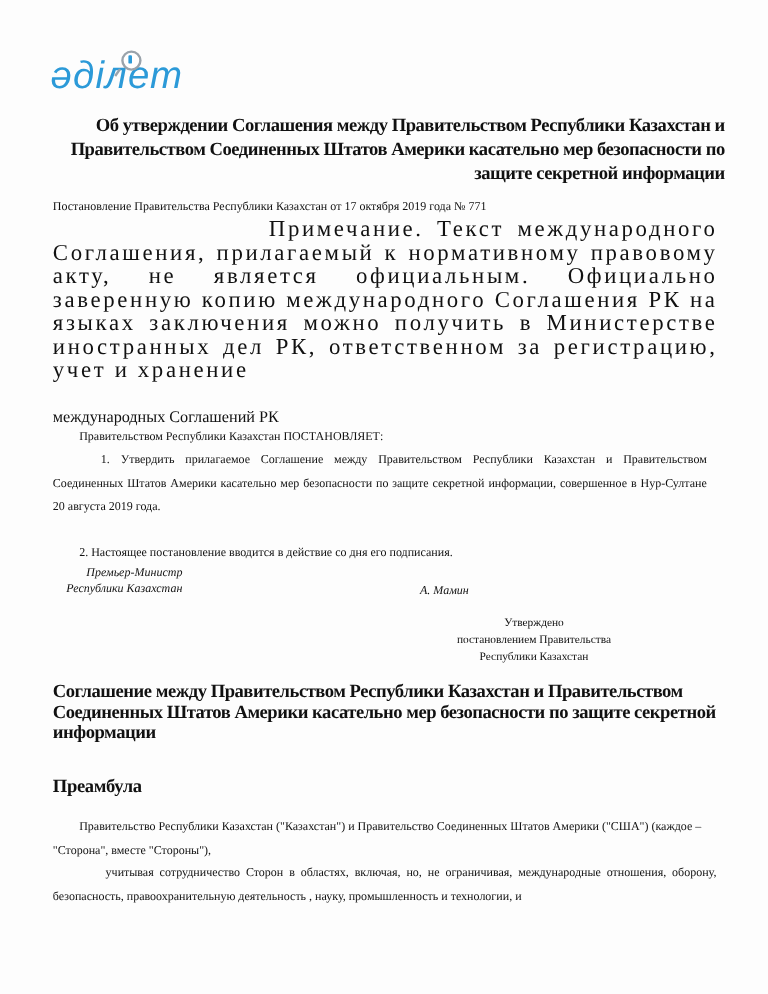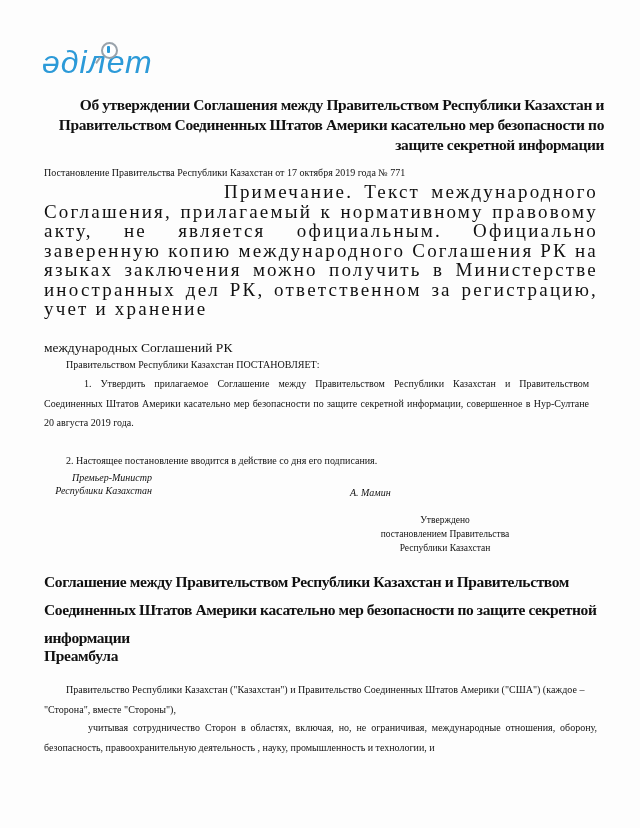--- a/index.html
+++ b/index.html
@@ -23,21 +23,21 @@
     .resolve { left: 66px; top: 355px; width: 540px; }
     .item1 { left: 44px; top: 374px; width: 545px; text-align: justify; text-indent: 40px; }
     .item2 { left: 66px; top: 451px; width: 540px; }
 
     .sign { position: absolute; font-style: italic; font-size: 10px; line-height: 13px; }
     .sign-left { left: 44px; top: 471px; width: 108px; text-align: right; }
     .sign-right { left: 350px; top: 454px; margin-top: 32px; }
     .approved { position: absolute; left: 360px; top: 502px; width: 170px; text-align: center; font-size: 9.5px; line-height: 14px; margin-top: 11px; }
 
     .h2 { position: absolute; left: 44px; top: 568px; width: 560px; font-weight: bold; font-size: 15.5px;
-      line-height: 28px; letter-spacing: -0.4px; }
+      line-height: 17px; letter-spacing: -0.4px; }
     .h3 { position: absolute; left: 44px; top: 647px; font-weight: bold; font-size: 15.5px; letter-spacing: -0.3px; }
     .pre1 { left: 44px; top: 680px; width: 550px; text-indent: 22px; }
     .pre2 { left: 44px; top: 718px; width: 553px; text-align: justify; text-indent: 44px; }
   </style>
 </head>
 <body>
 
 <div class="logo">
   <span class="logo-text">әділет</span>
   <span class="logo-mag"></span>

